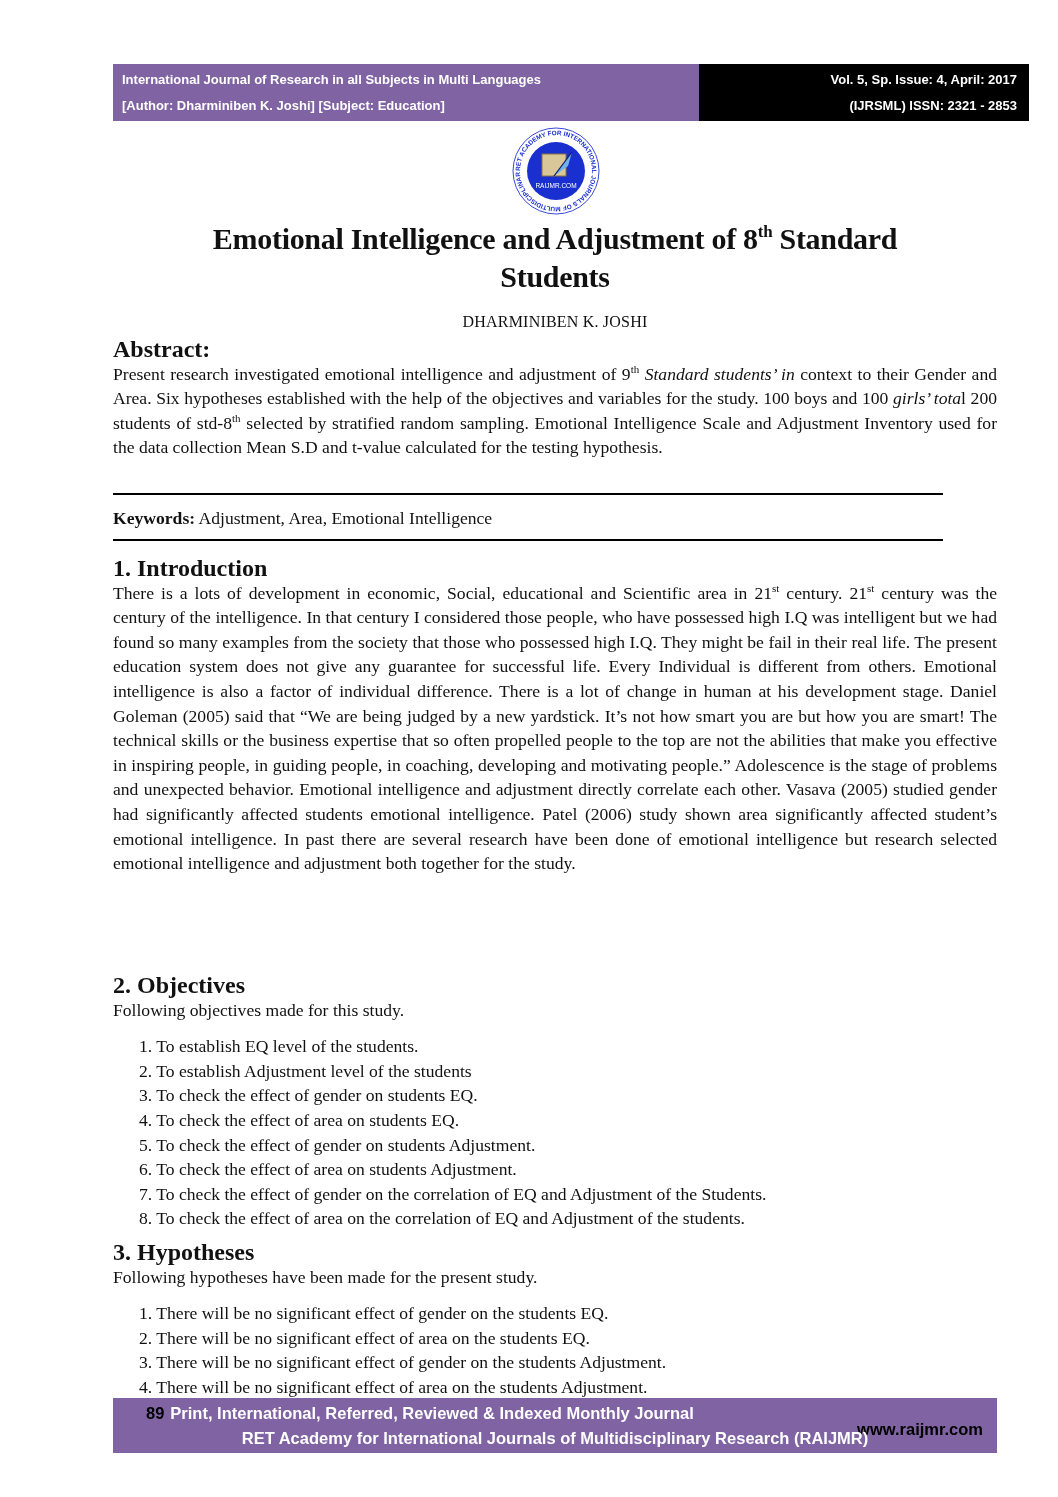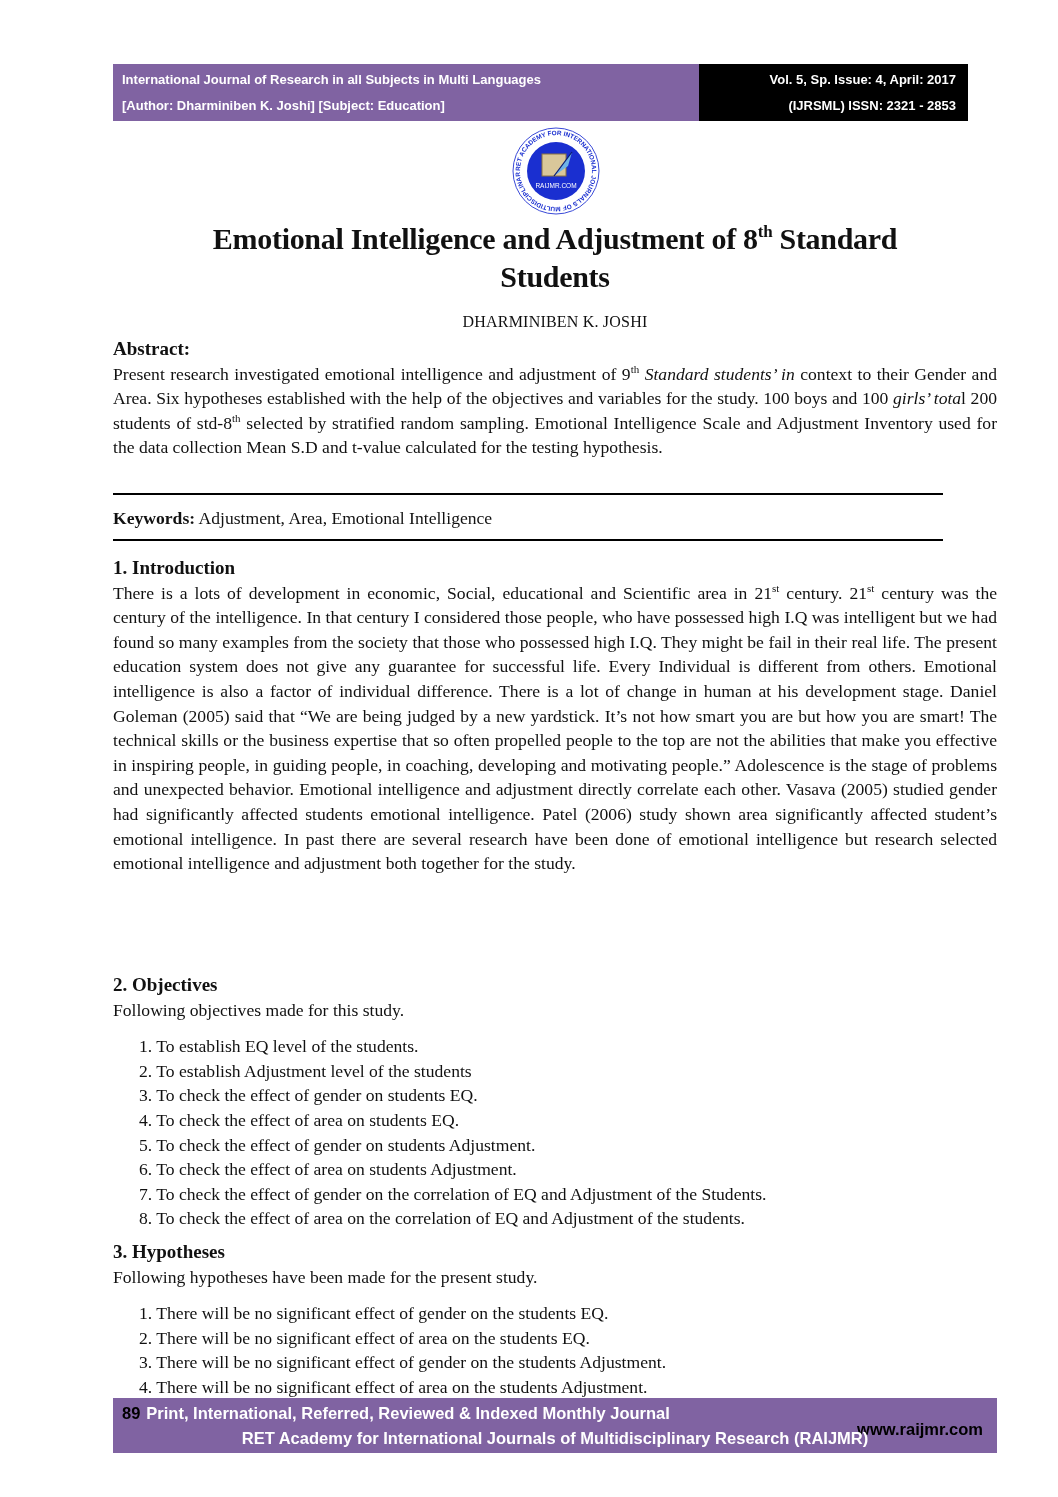--- a/index.html
+++ b/index.html
@@ -3,49 +3,49 @@
 <meta charset="utf-8">
 <style>
   html, body { margin: 0; padding: 0; background: #ffffff; }
   body { width: 1058px; height: 1497px; position: relative; overflow: hidden;
          font-family: "Liberation Serif", "DejaVu Serif", serif; color: #111; }
 
   .hdr { position: absolute; top: 64px; height: 57px; box-sizing: border-box;
          font-family: "Liberation Sans", "DejaVu Sans", sans-serif; font-weight: bold;
          font-size: 13px; line-height: 26px; padding-top: 3px; }
   .hdr-left { left: 113px; width: 586px; background: #8063a2; color: #ffffff; padding-left: 9px; }
-  .hdr-right { left: 699px; width: 269px; background: #000000; color: #ffffff; text-align: right; padding-right: 12px; }
+  .hdr-right { left: 699px; width: 330px; background: #000000; color: #ffffff; text-align: right; padding-right: 12px; }
   .hdr span { display: block; white-space: nowrap; }
 
   .logo { position: absolute; left: 510px; top: 126px; width: 92px; height: 90px; }
 
   .title { position: absolute; left: 113px; width: 884px; top: 220px; text-align: center;
            font-weight: bold; font-size: 30px; line-height: 38px; letter-spacing: -0.3px; }
   .title sup { font-size: 17px; vertical-align: 12px; line-height: 0; }
 
   .author { position: absolute; left: 113px; width: 884px; top: 313px; text-align: center;
             font-size: 16px; letter-spacing: 0.2px; }
 
   .block { position: absolute; left: 113px; width: 884px; font-size: 17.6px; line-height: 24.6px; }
   .block p { margin: 0; }
   .justify { text-align: justify; text-align-last: left; }
-  .heading { font-weight: bold; font-size: 19px; line-height: 24.6px; }
+  .heading { font-weight: bold; font-size: 24px; line-height: 24.6px; }
   sup.s { font-size: 11px; vertical-align: 7px; line-height: 0; }
 
   .rule { position: absolute; left: 113px; width: 830px; height: 2px; background: #000; }
 
   ol.plain { list-style: none; margin: 12px; padding: 0 0 0 14px; }
   ol.plain li { line-height: 24.6px; white-space: nowrap; }
 
   .ftr { position: absolute; left: 113px; top: 1398px; width: 884px; height: 55px; background: #8063a2;
          font-family: "Liberation Sans", "DejaVu Sans", sans-serif; font-weight: bold; font-size: 16.5px;
          color: #ffffff; box-sizing: border-box; }
   .ftr .row1 { position: absolute; top: 3px; left: 9px; right: 14px; height: 24px; line-height: 24px; white-space: nowrap; }
   .ftr .row2 { position: absolute; top: 28px; left: 0; right: 0; height: 24px; line-height: 24px; text-align: center; white-space: nowrap; }
-  .ftr .pg { color: #000; margin-right: 6px; }
+  .ftr .pg { color: #000; margin-right: 6px; margin-left: 24px; }
   .ftr .url { position: absolute; right: 0; top: 16px; color: #000; }
 </style>
 </head>
 <body>
 
 <div class="hdr hdr-left">
   <span>International Journal of Research in all Subjects in Multi Languages</span>
   <span>[Author:  Dharminiben K. Joshi] [Subject: Education]</span>
 </div>
 <div class="hdr hdr-right">

